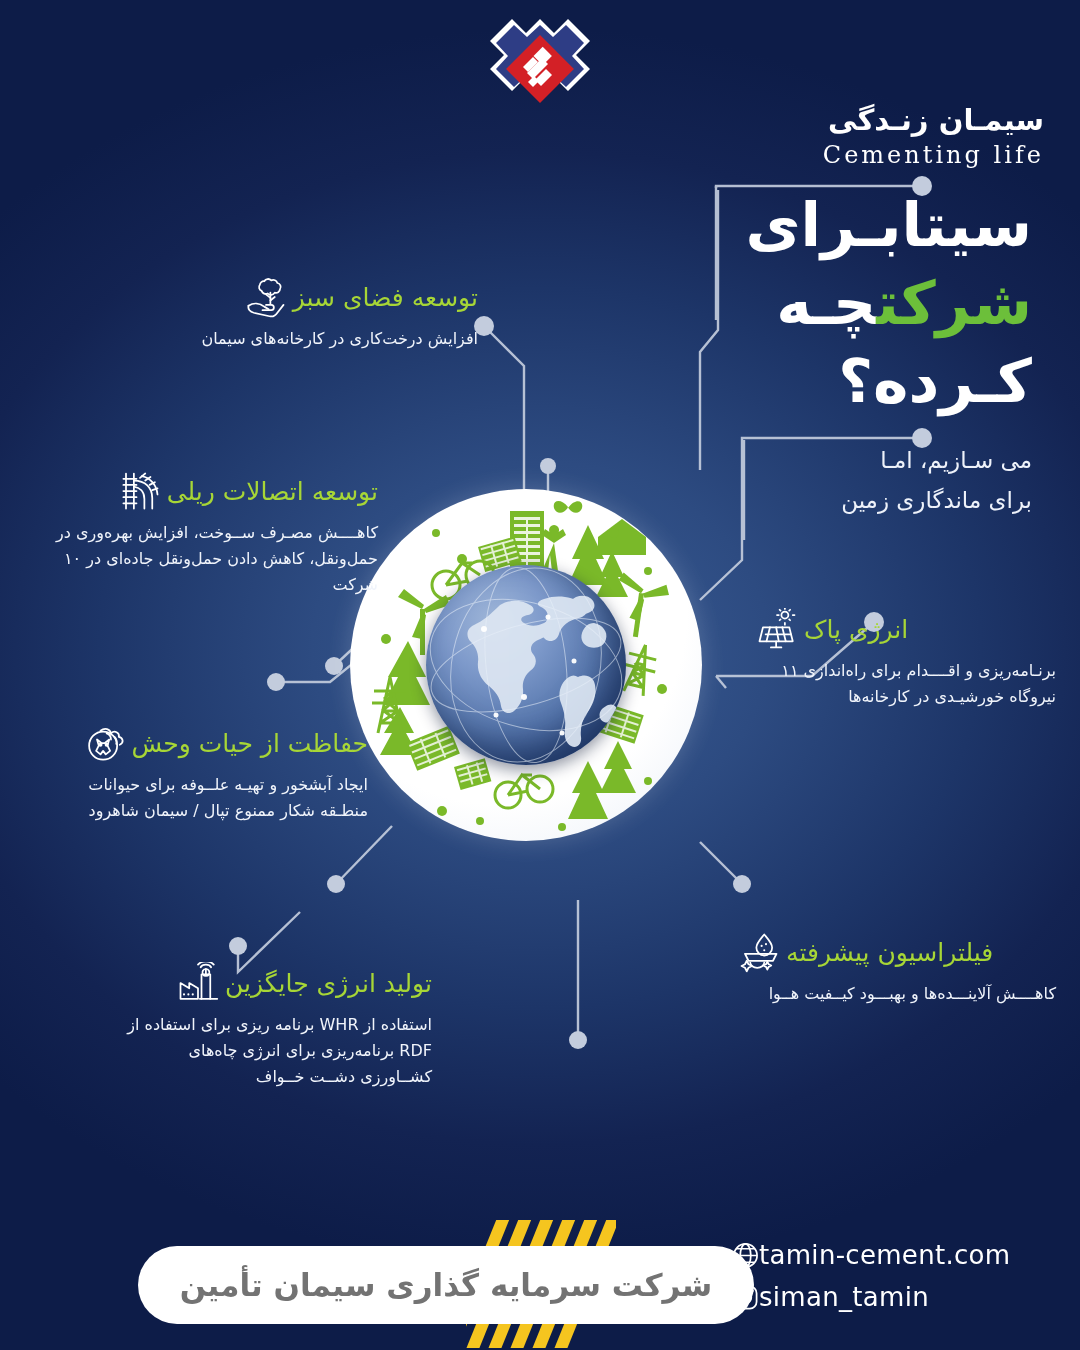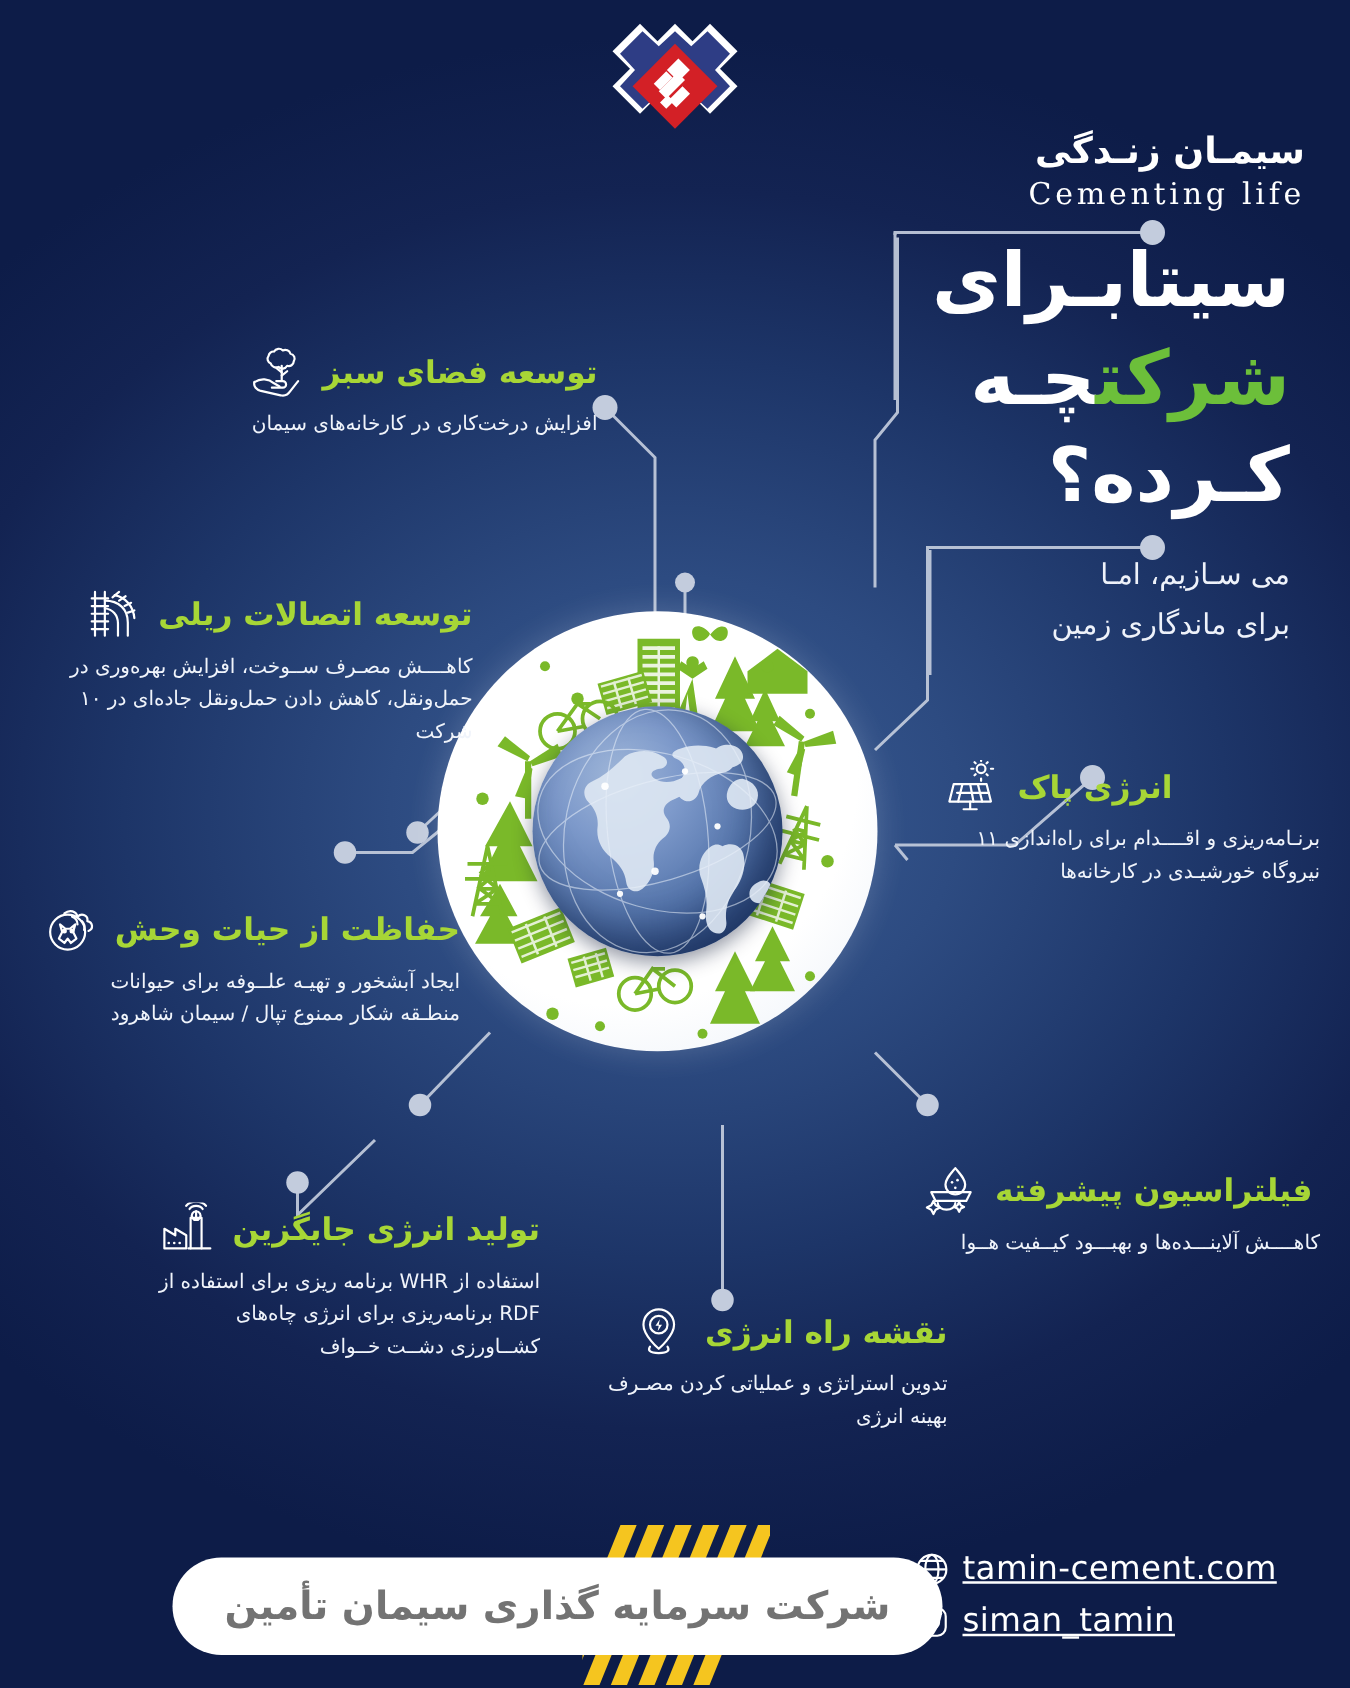--- a/index.html
+++ b/index.html
@@ -64,22 +64,22 @@
     background:
       radial-gradient(circle at 34% 28%, #9fb6d8 0%, #7e9acb 26%, #5878ae 55%, #3b5b95 78%, #28406f 100%);
     box-shadow:inset -14px -16px 34px rgba(10,25,60,.55), 0 5px 16px rgba(5,15,45,.45);
     overflow:hidden;
   }
   .earth svg { position:absolute; inset:0; }
 
   
   .item { position:absolute; direction:rtl; }
   .item .ttl {
-    color:#a7d636; font-size:25px; font-weight:700; white-space:nowrap;
-    display:flex; align-items:center; gap:16px; line-height:1;
+    color:#a7d636; font-size:25px; font-weight:400; white-space:nowrap;
+    display:flex; align-items:center; gap:6px; line-height:1;
   }
   .item .ico { width:42px; height:42px; flex:0 0 42px; color:#ffffff; }
   .item .ico svg { width:100%; height:100%; display:block; }
   .item .desc {
     color:#f0f4fb; font-size:16px; line-height:1.62; margin-top:8px; font-weight:400;
   }
   .item.right { text-align:right; }
   .item.left  { text-align:right; }
   .item.right .ttl { flex-direction:row-reverse; justify-content:flex-start; }
   .item.left  .ttl { flex-direction:row-reverse; justify-content:flex-end; }
@@ -114,21 +114,21 @@
   }
   .pill {
     position:absolute; left:138px; bottom:26px;
     width:616px; height:78px; border-radius:39px; background:#ffffff;
     display:flex; align-items:center; justify-content:center;
   }
   .pill span {
     color:#737373; font-size:31px; font-weight:800; direction:rtl; letter-spacing:-.2px;
   }
   .contact { position:absolute; right:48px; bottom:26px; width:300px; direction:ltr; text-align:left; }
-  .crow { display:flex; align-items:center; gap:11px; margin-bottom:12px; color:#ffffff;text-decoration:underline; }
+  .crow { display:flex; align-items:center; margin-bottom:12px; color:#ffffff; }
   .crow .ci { width:27px; height:27px; flex:0 0 27px; }
   .crow .ci svg { width:100%; height:100%; display:block; }
   .crow .ctxt { font-size:26px; letter-spacing:.3px; }
 </style>
 </head>
 <body>
 
 <div id="poster">
 
   <svg class="wires" viewBox="0 0 1080 1350">
@@ -434,34 +434,20 @@
           <circle cx="8" cy="37" r="1.2" fill="#ffffff" stroke="none"></circle>
           <circle cx="13" cy="37" r="1.2" fill="#ffffff" stroke="none"></circle>
           <circle cx="18" cy="37" r="1.2" fill="#ffffff" stroke="none"></circle>
         </svg>
       </span>
       <span>تولید انرژی جایگزین</span>
     </div>
     <div class="desc">استفاده از WHR برنامه ریزی برای استفاده از RDF برنامه‌ریزی برای انرژی چاه‌های کشــاورزی دشــت خــواف</div>
   </div>
 
-  <div class="item left" id="it-roadmap">
-    <div class="ttl">
-      <span class="ico">
-        <svg viewBox="0 0 48 48" fill="none" stroke="#ffffff" stroke-width="2" stroke-linecap="round" stroke-linejoin="round">
-          <path d="M24,4 a14,14 0 0 1 14,14 c0,10 -14,22 -14,22 S10,28 10,18 A14,14 0 0 1 24,4 Z"></path>
-          <circle cx="24" cy="18" r="8"></circle>
-          <path d="M25,13 L21,19 L24,19 L23,24 L27,18 L24,18 Z" fill="#ffffff" stroke="none"></path>
-          <path d="M16,38 c-2,3 -1,6 8,6 c9,0 10,-3 8,-6"></path>
-        </svg>
-      </span>
-      <span>نقشه راه انرژی</span>
-    </div>
-    <div class="desc">تدوین استراتژی و عملیاتی کردن مصـرف بهینه  انرژی</div>
-  </div>
 
   <div class="item right" id="it-filter">
     <div class="ttl">
       <span class="ico">
         <svg viewBox="0 0 48 48" fill="none" stroke="#ffffff" stroke-width="2" stroke-linecap="round" stroke-linejoin="round">
           <path d="M30,4 c5,6 9,10 9,15 a9,9 0 0 1 -18,0 c0,-5 4,-9 9,-15 Z"></path>
           <circle cx="27" cy="17" r="1.2" fill="#ffffff" stroke="none"></circle>
           <circle cx="32" cy="15" r="1.2" fill="#ffffff" stroke="none"></circle>
           <circle cx="30" cy="22" r="1.2" fill="#ffffff" stroke="none"></circle>
           <path d="M8,26 L44,26 L40,34 L12,34 Z"></path>

